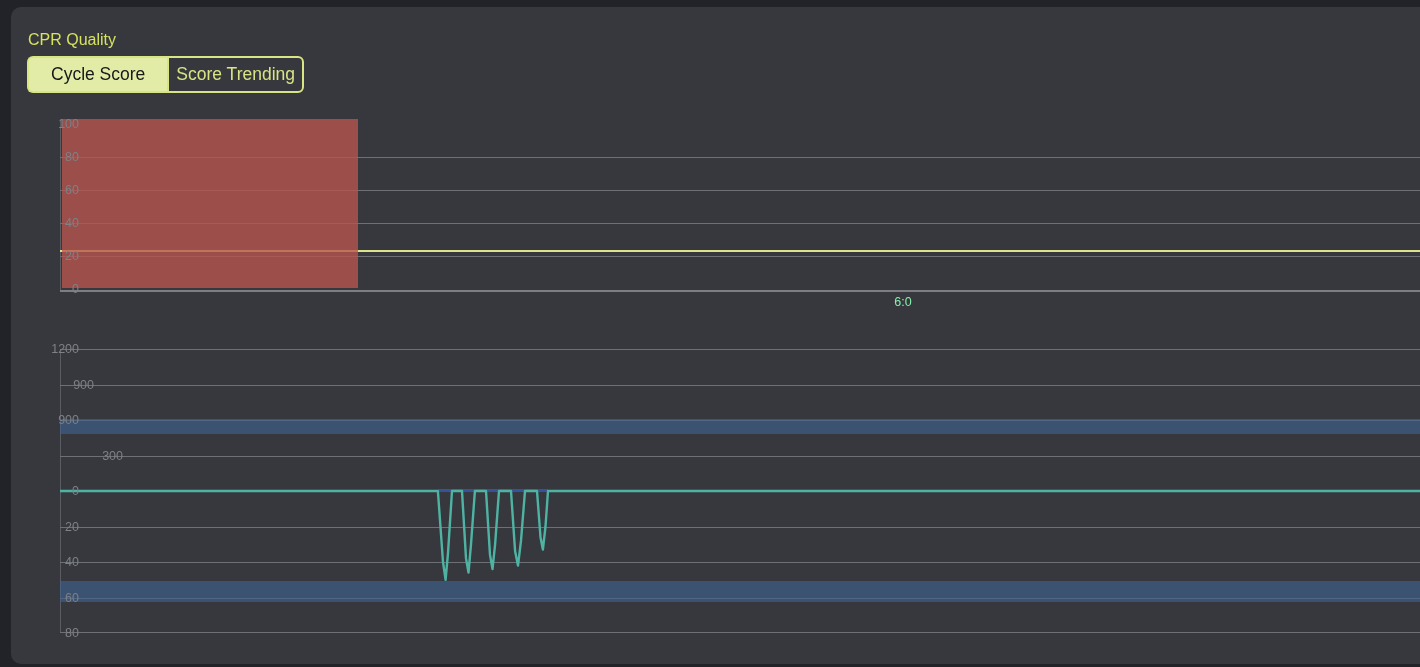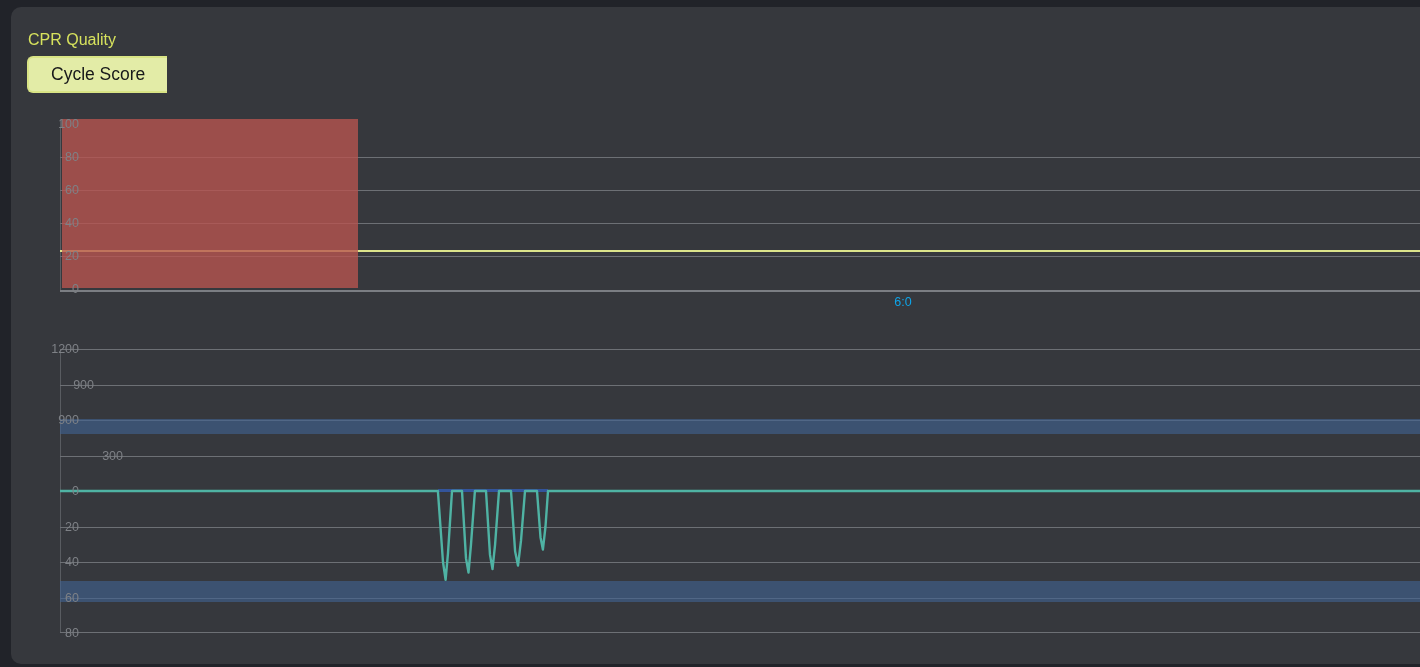--- a/index.html
+++ b/index.html
@@ -10,21 +10,21 @@
   .panel-title{position:absolute;left:17px;top:24px;font-size:16px;color:#d7e25d;}
 
   .tab-group{position:absolute;left:16px;top:49px;height:37px;display:flex;}
   .tab{box-sizing:border-box;height:37px;line-height:33px;font-size:17.5px;cursor:pointer;}
   .tab-active{background:#e3eca7;color:#17181a;border:2px solid #d9e485;border-right:none;
               border-radius:6px 0 0 6px;padding:0 22px;}
   .tab-inactive{background:transparent;color:#d9e485;border:2px solid #d9e485;
               border-radius:0 6px 6px 0;padding:0 7px;}
 
   .ylab{position:absolute;width:68px;text-align:right;font-size:12.5px;color:#7e8186;height:16px;line-height:16px;}
-  .xlab{position:absolute;font-size:12.5px;color:#0ea5e9;text-align:center;}
+  .xlab{position:absolute;font-size:12.5px;color:#86efac;text-align:center;}
   .grid{position:absolute;left:0;right:0;height:1px;background:#6d7075;}
   .vaxis{position:absolute;left:0;top:0;width:1px;background:#595c61;}
 
   
   .plot-top{position:absolute;left:49px;top:112px;width:1360px;height:172px;}
   .plot-top .baseline{position:absolute;left:0;right:0;top:171px;height:1.5px;background:#7b7e83;}
   .ref-line{position:absolute;left:0;right:0;height:2.5px;background:#dce48b;}
   .score-bar{position:absolute;background:rgba(184,85,80,0.78);}
   .ylabels-top{position:absolute;left:-49px;top:0;width:41px;height:172px;}
 
@@ -38,20 +38,21 @@
 </head>
 <body>
 
 <div class="page">
   <div class="panel">
 
     <div class="panel-title">CPR Quality</div>
 
     <div class="tab-group">
       <div class="tab tab-active">Cycle Score</div>
+      <div class="tab tab-inactive">Score Trending</div>
     </div>
 
     <div class="plot-top">
       <div class="vaxis" style="height:172px;"></div>
       <div class="grid" style="top:37.5px;"></div>
       <div class="grid" style="top:70.5px;"></div>
       <div class="grid" style="top:103.5px;"></div>
       <div class="grid" style="top:136.5px;"></div>
       <div class="baseline"></div>
 

